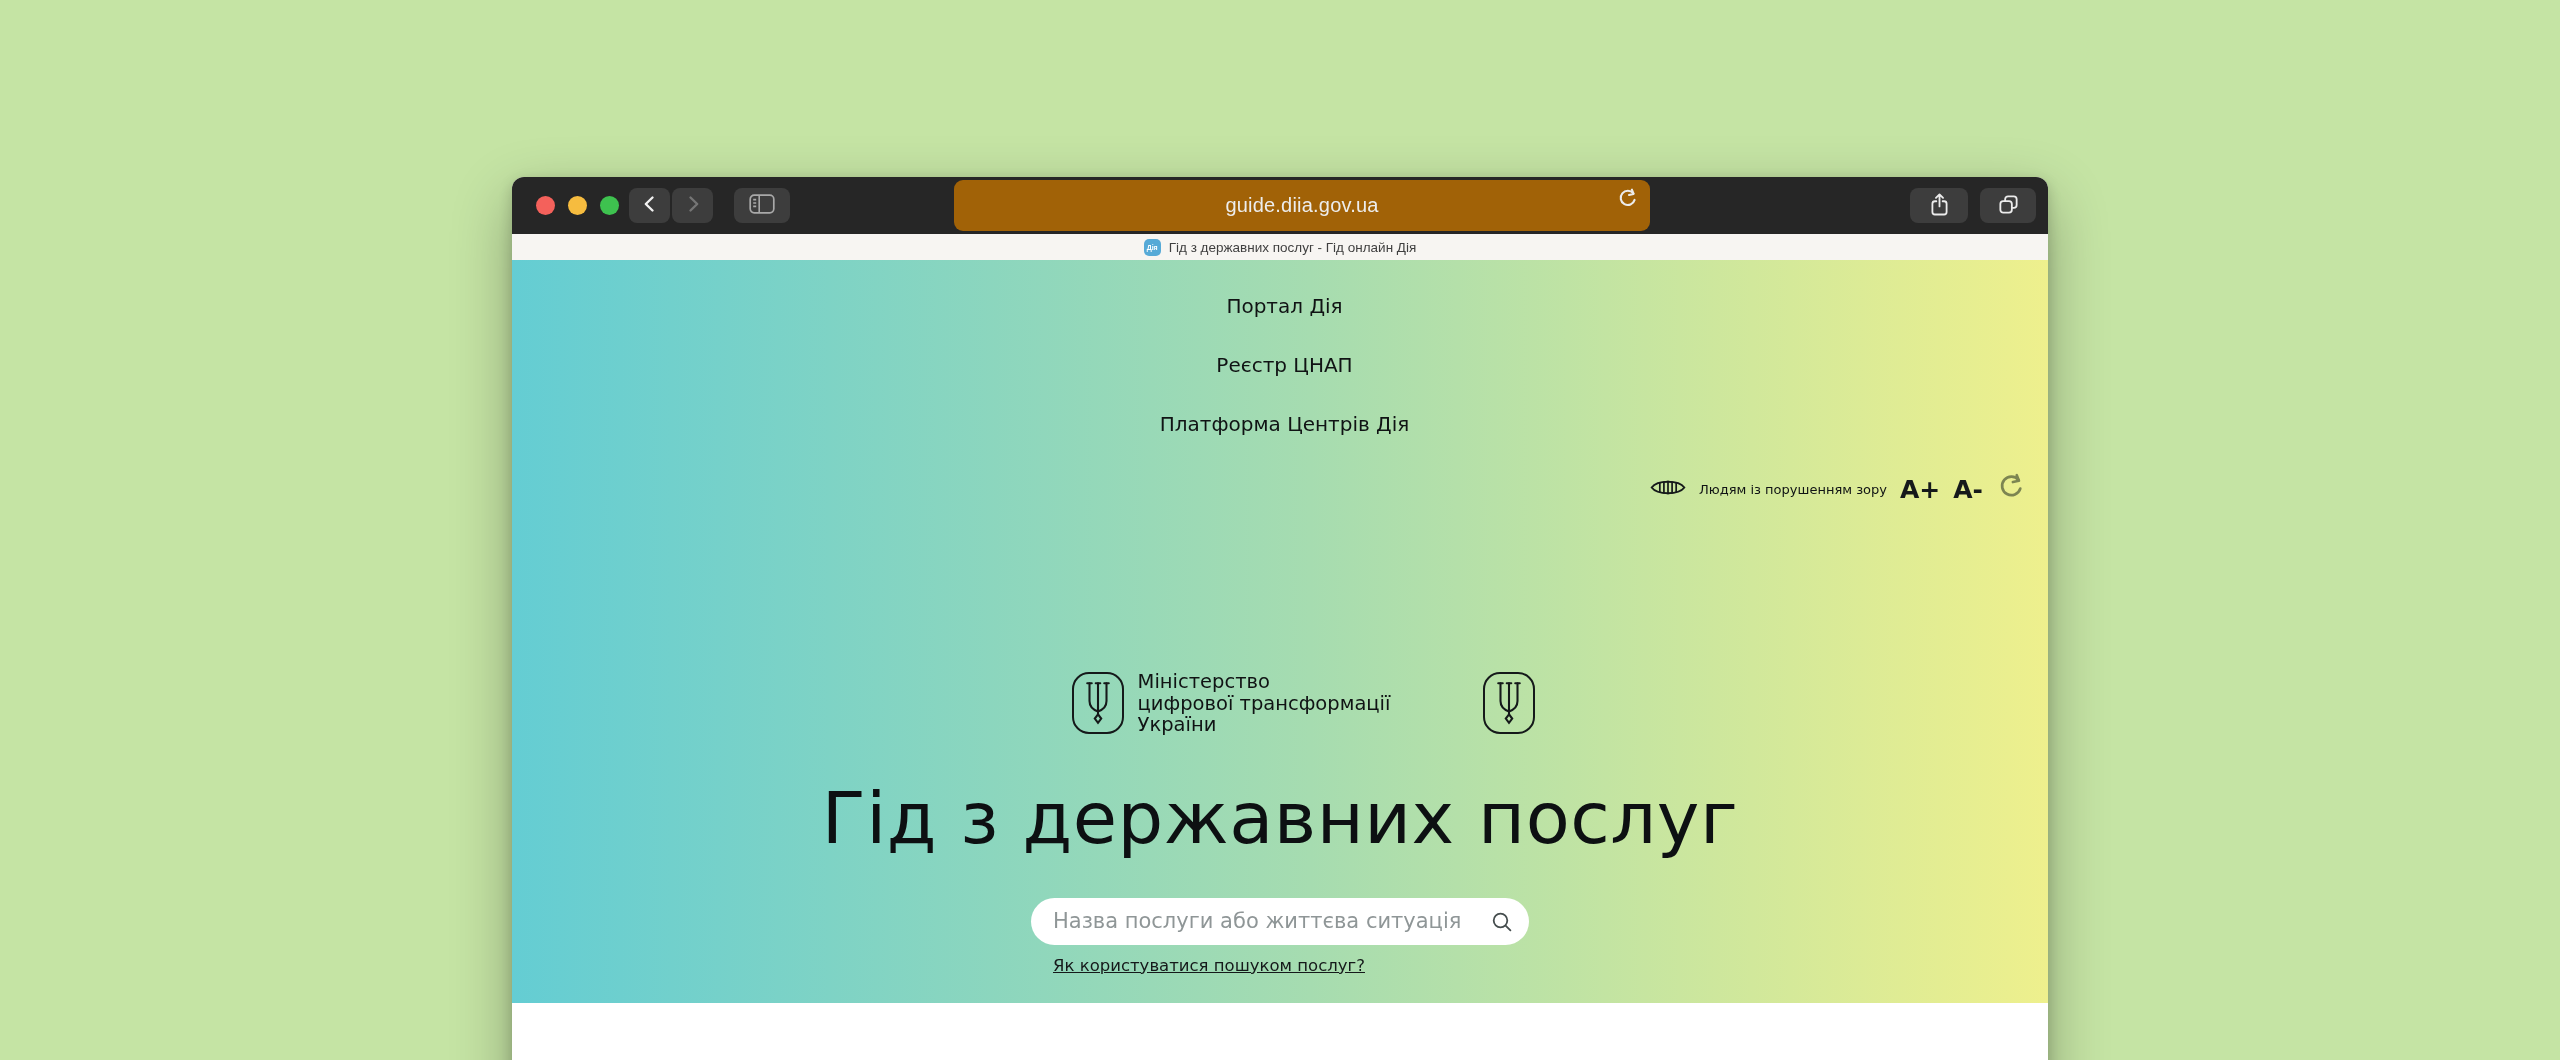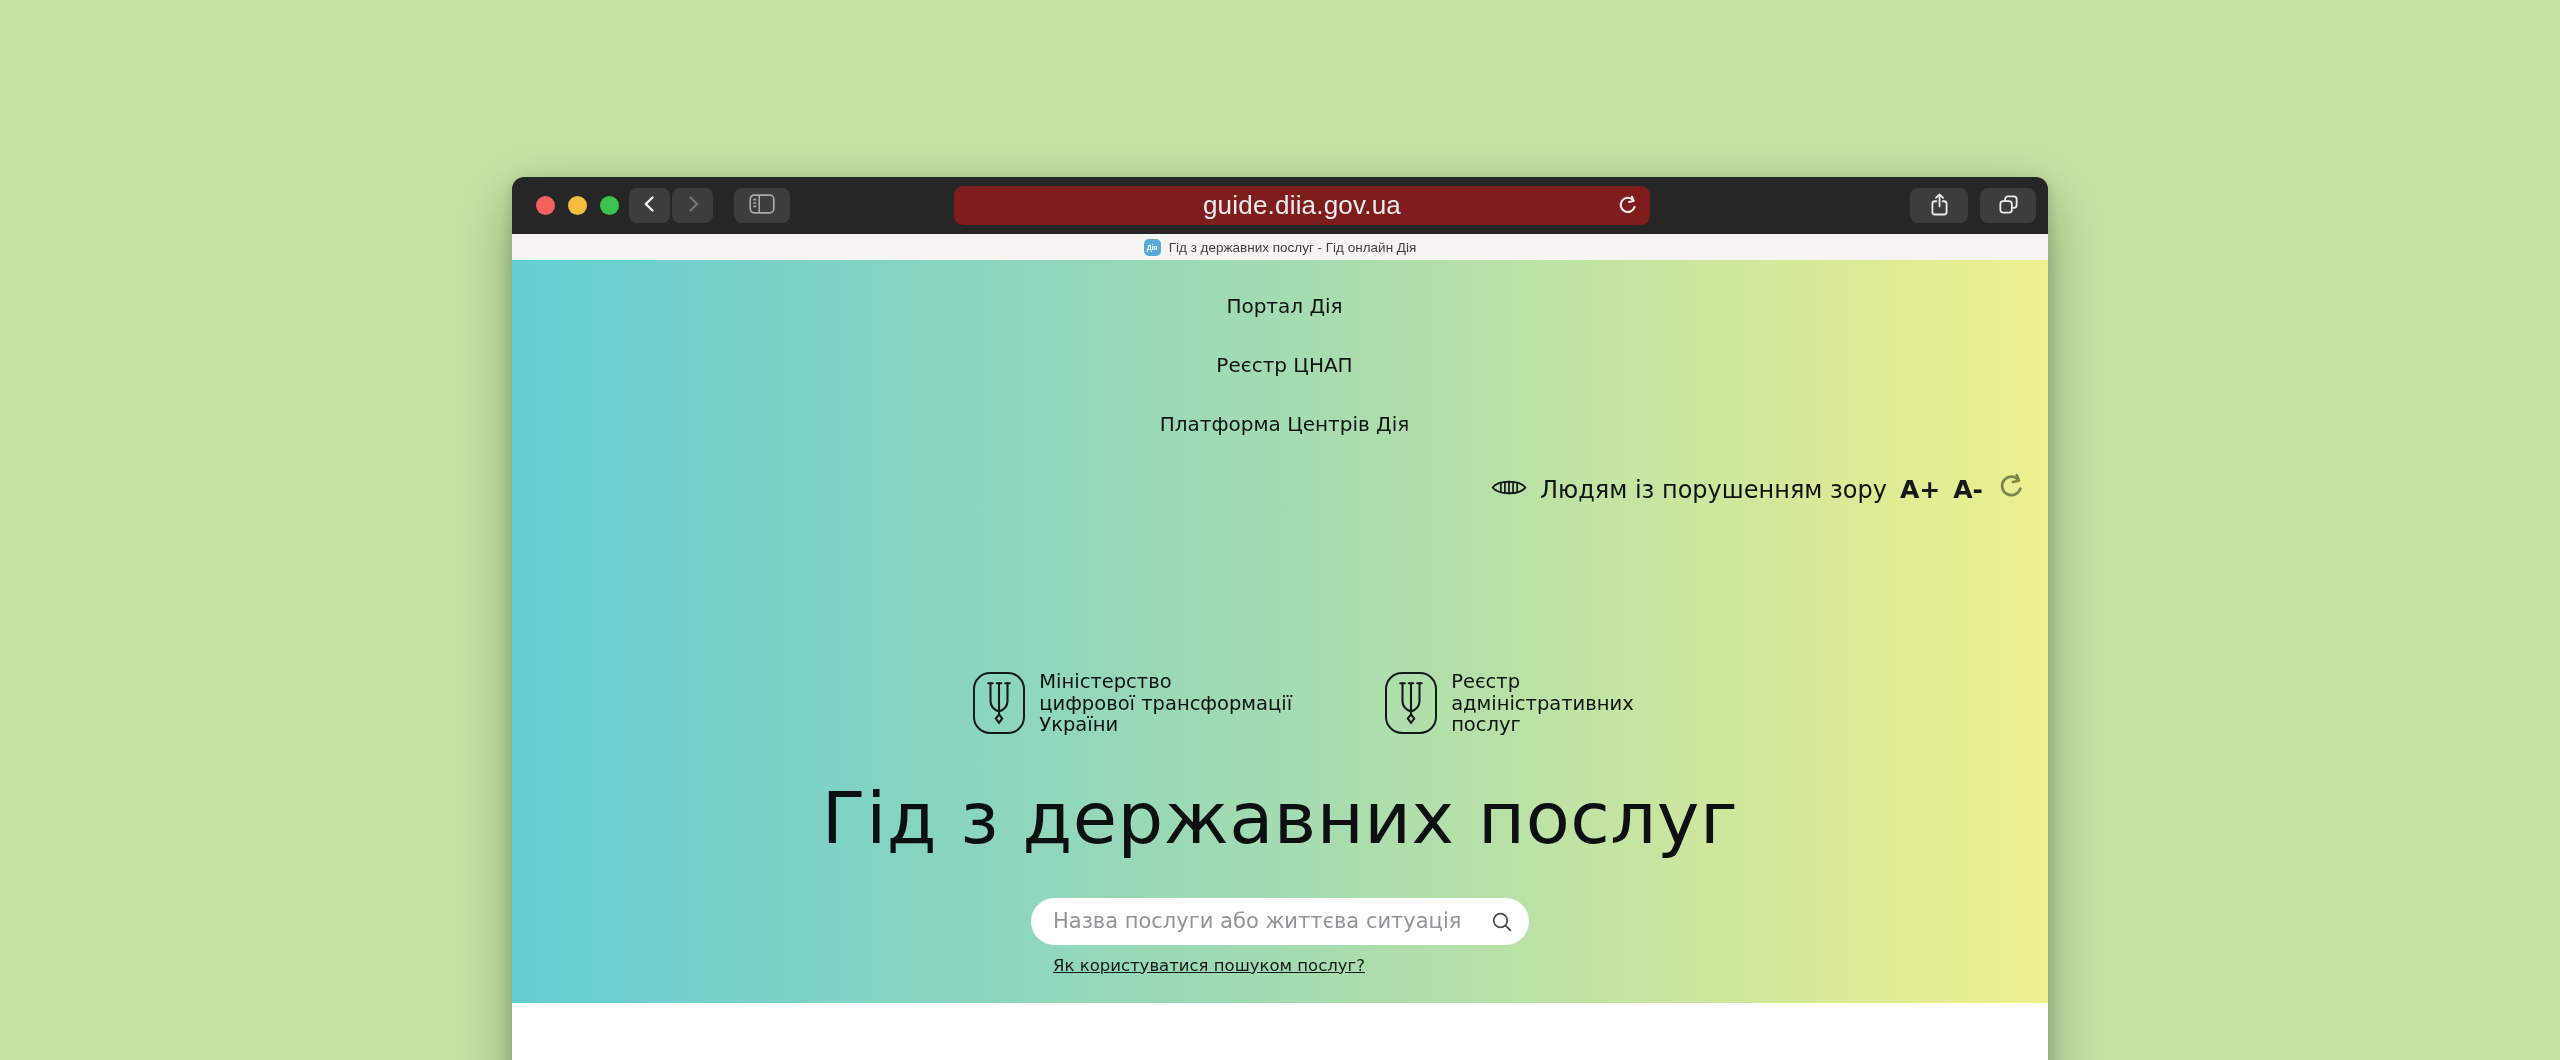--- a/index.html
+++ b/index.html
@@ -17,40 +17,40 @@
   .dot.red { background:#f4615b; } .dot.yellow { background:#f6bc3f; } .dot.green { background:#3ec24f; }
 
   .tbtn { height:35px; border:none; border-radius:8px; background:#3d3d3d;
           display:flex; align-items:center; justify-content:center; cursor:pointer; }
   .btn-back { width:41px; margin-left:10px; }
   .btn-fwd  { width:41px; margin-left:2px; }
   .btn-side { width:56px; margin-left:21px; }
   .btn-share{ width:58px; margin-left:260px; }
   .btn-tabs { width:56px; margin-left:12px; }
 
-  .urlbar { margin-left:164px; width:696px; height:39px; background:#7f1d1d; border-radius:9px;
+  .urlbar { margin-left:164px; width:696px; height:51px; background:#a16207; border-radius:9px;
             display:flex; align-items:center; justify-content:center; position:relative;
-            color:#ededed; font-size:26px; letter-spacing:.2px; cursor:text; }
+            color:#ededed; font-size:20px; letter-spacing:.2px; cursor:text; }
   .urlbar .reload { position:absolute; right:11px; top:8px; }
 
   
   .tabbar { height:26px; background:#f7f5f2; display:flex; align-items:center; justify-content:center;
             gap:8px; font-size:13.5px; color:#3f3f3f; }
   .favicon { width:17px; height:17px; border-radius:5px; background:#56aad7; color:#fff;
              font-size:7px; font-weight:bold; display:flex; align-items:center; justify-content:center; }
 
   
   .hero { height:743px; background:linear-gradient(90deg,#64cdd3 0%,#a6dcb0 52%,#eef08d 100%);
           font-family:"DejaVu Sans","Liberation Sans",sans-serif; color:#101314; }
 
   .page-nav { display:flex; align-items:center; gap:35px; padding:34px 22px 0 31px; font-size:20px;flex-direction:column; }
   .page-nav a { color:#101314; text-decoration:none; cursor:pointer; white-space:nowrap; }
 
   .a11y { margin-left:auto; display:flex; align-items:center; gap:13px; }
-  .a11y-label { font-size:24px; }
+  .a11y-label { font-size:13px; }
   .font-btn { background:none; border:none; font-family:inherit; font-size:25px; font-weight:600;
               color:#15191a; cursor:pointer; padding:0; line-height:1; }
 
   .logos { display:flex; justify-content:center; gap:46px; margin-top:163px; }
   .logo-item { display:flex; gap:14px; align-items:center;padding-left:47px; }
   .logo-box { width:52px; height:62px; border:2.4px solid #15191a; border-radius:17px;
               display:flex; align-items:center; justify-content:center; flex:none; }
   .logo-text { font-size:19.5px; line-height:21.5px; }
 
   h1 { text-align:center; margin-top:40px; font-size:72px; font-weight:500;
@@ -188,25 +188,20 @@
             <g fill="none" stroke="#15191a" stroke-width="2.2" stroke-linecap="round">
               <path d="M18 3 V33"></path>
               <path d="M9 3 V22 C 9 28 12 31 18 33"></path>
               <path d="M27 3 V22 C 27 28 24 31 18 33"></path>
               <path d="M6.6 3 H11.4 M15.6 3 H20.4 M24.6 3 H29.4"></path>
               <path d="M18 33 V36"></path>
               <path d="M18 36 L14.6 40.5 L18 45 L21.4 40.5 Z"></path>
             </g>
           </svg>
         </span>
-        <div class="logo-text">
-          <div>Реєстр</div>
-          <div>адміністративних</div>
-          <div>послуг</div>
-        </div>
       </div>
     </div>
 
     <h1>Гід з державних послуг</h1>
 
     <div class="search-wrap">
       <input type="text" placeholder="Назва послуги або життєва ситуація" style="">
       <span class="search-icon">
         <svg width="22" height="22" viewBox="0 0 22 22">
           <circle cx="9.5" cy="9.5" r="6.8" fill="none" stroke="#454d4e" stroke-width="1.8"></circle>

